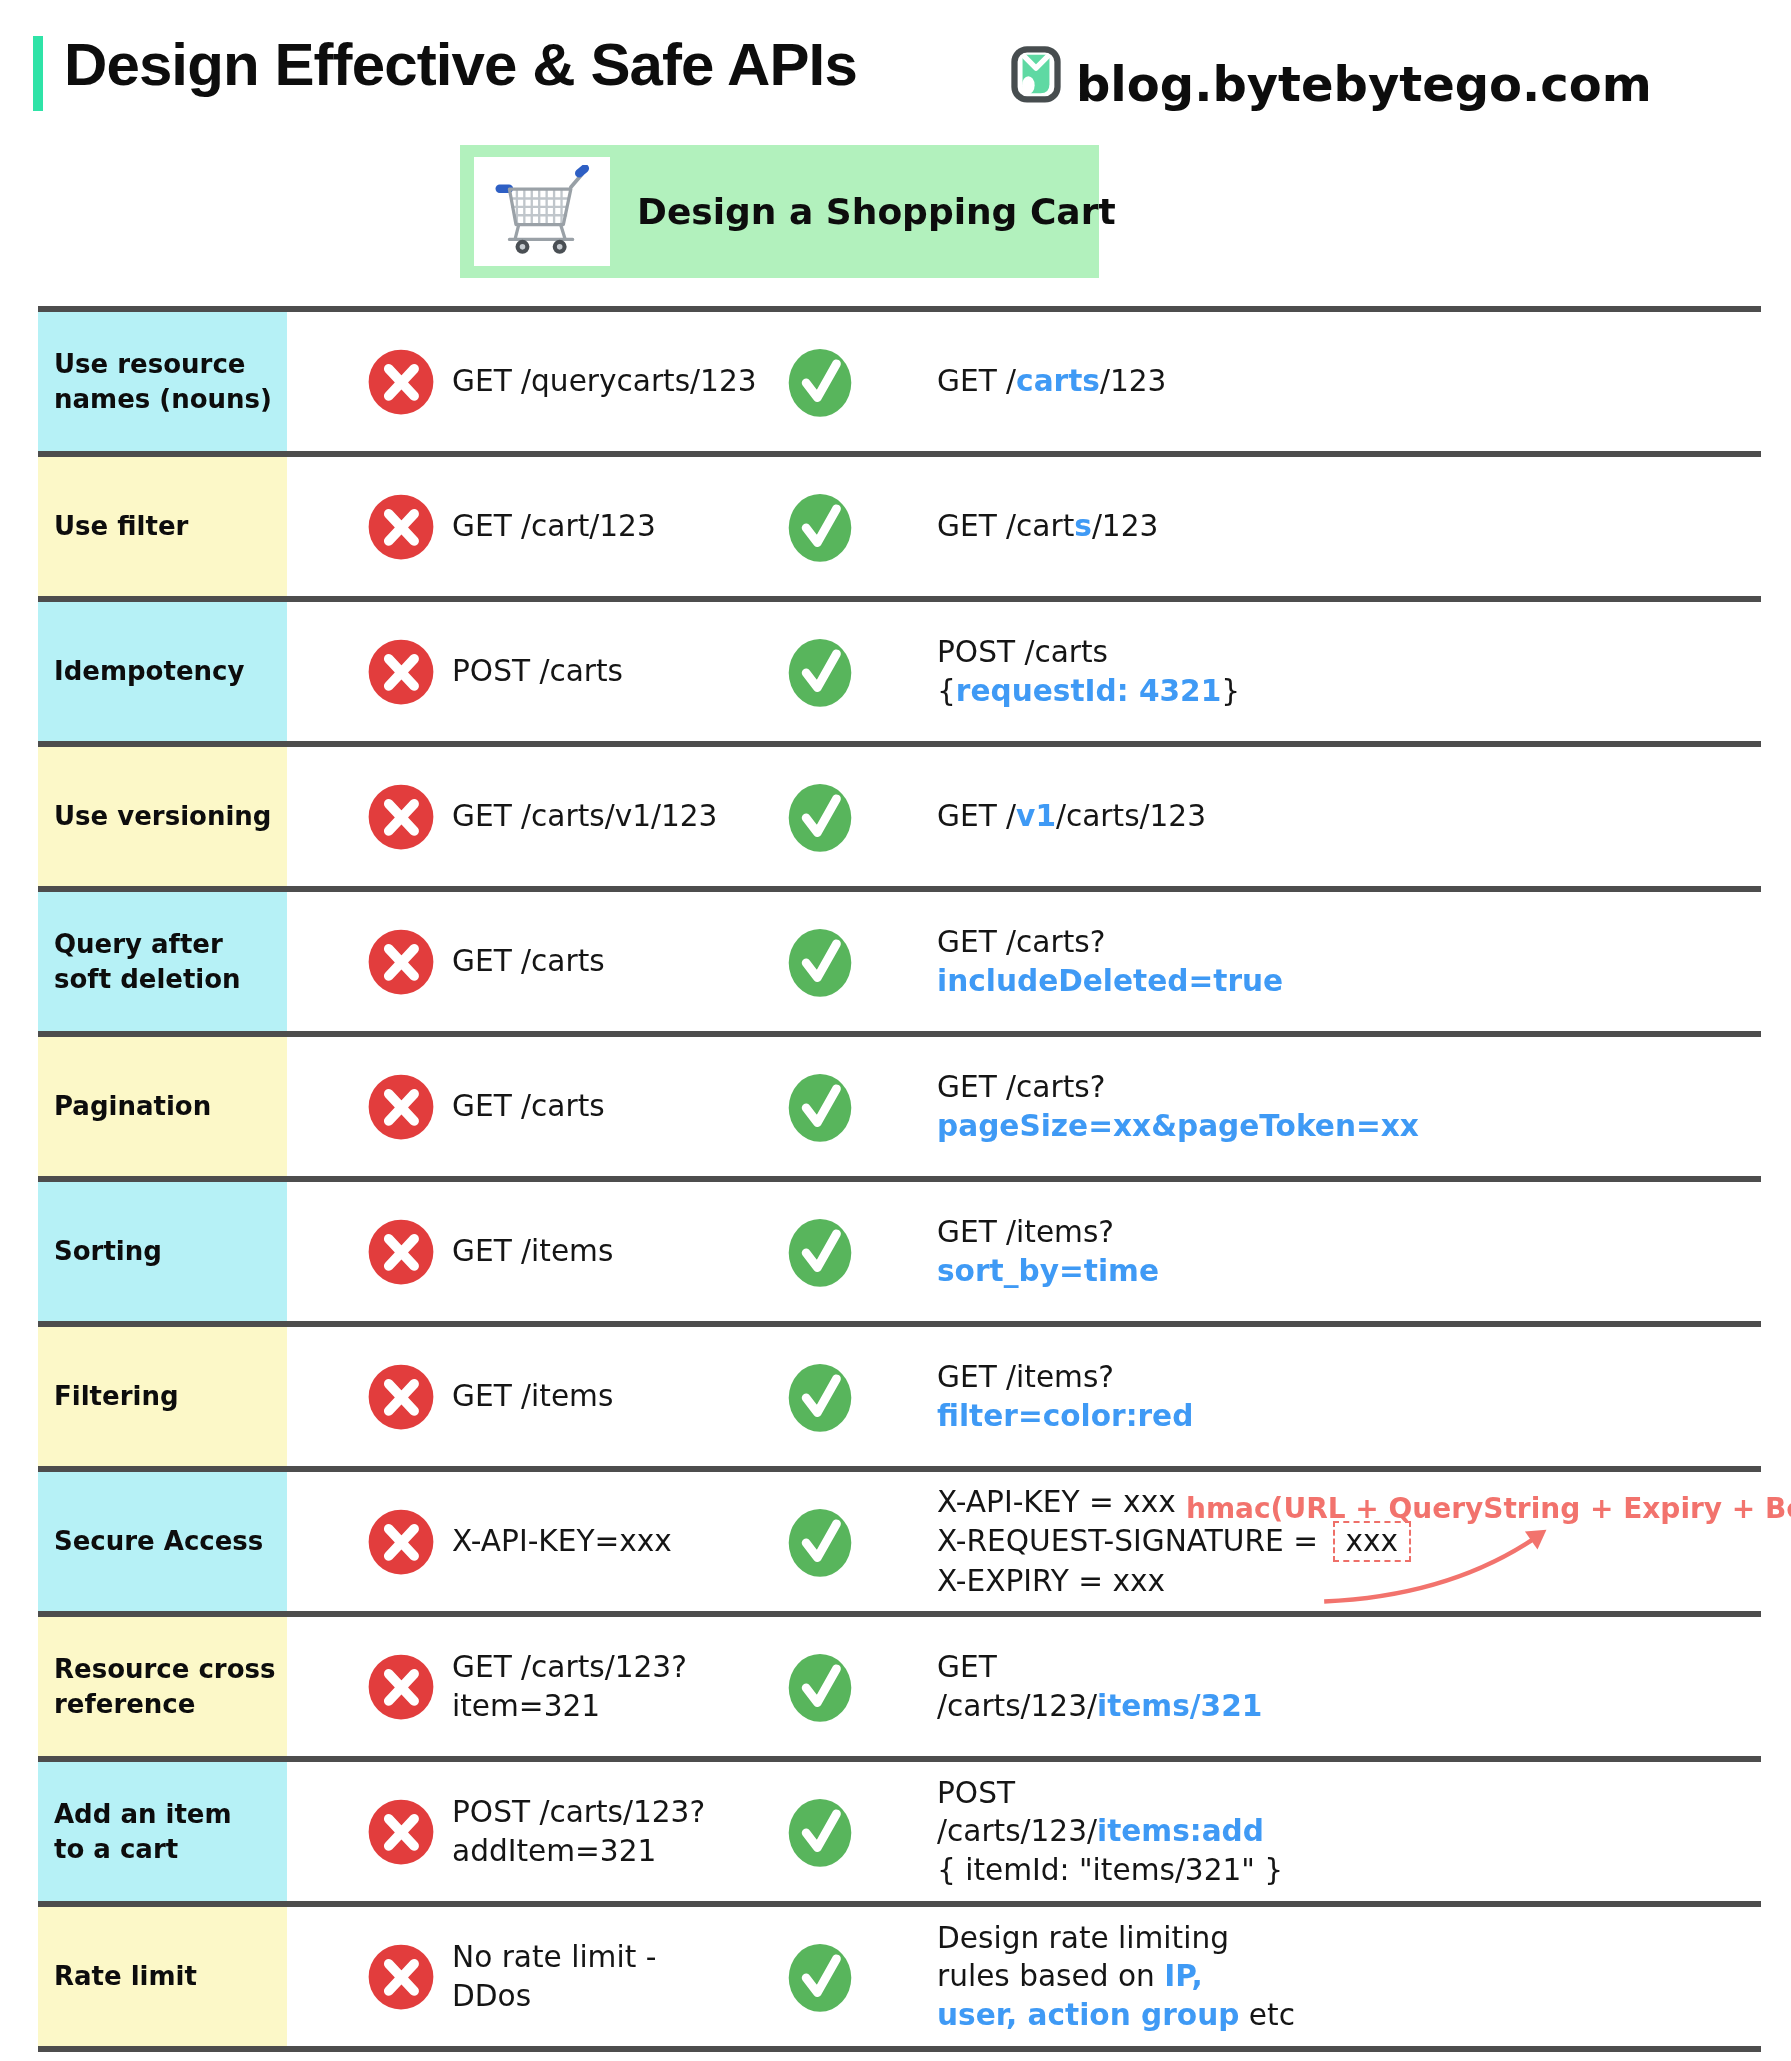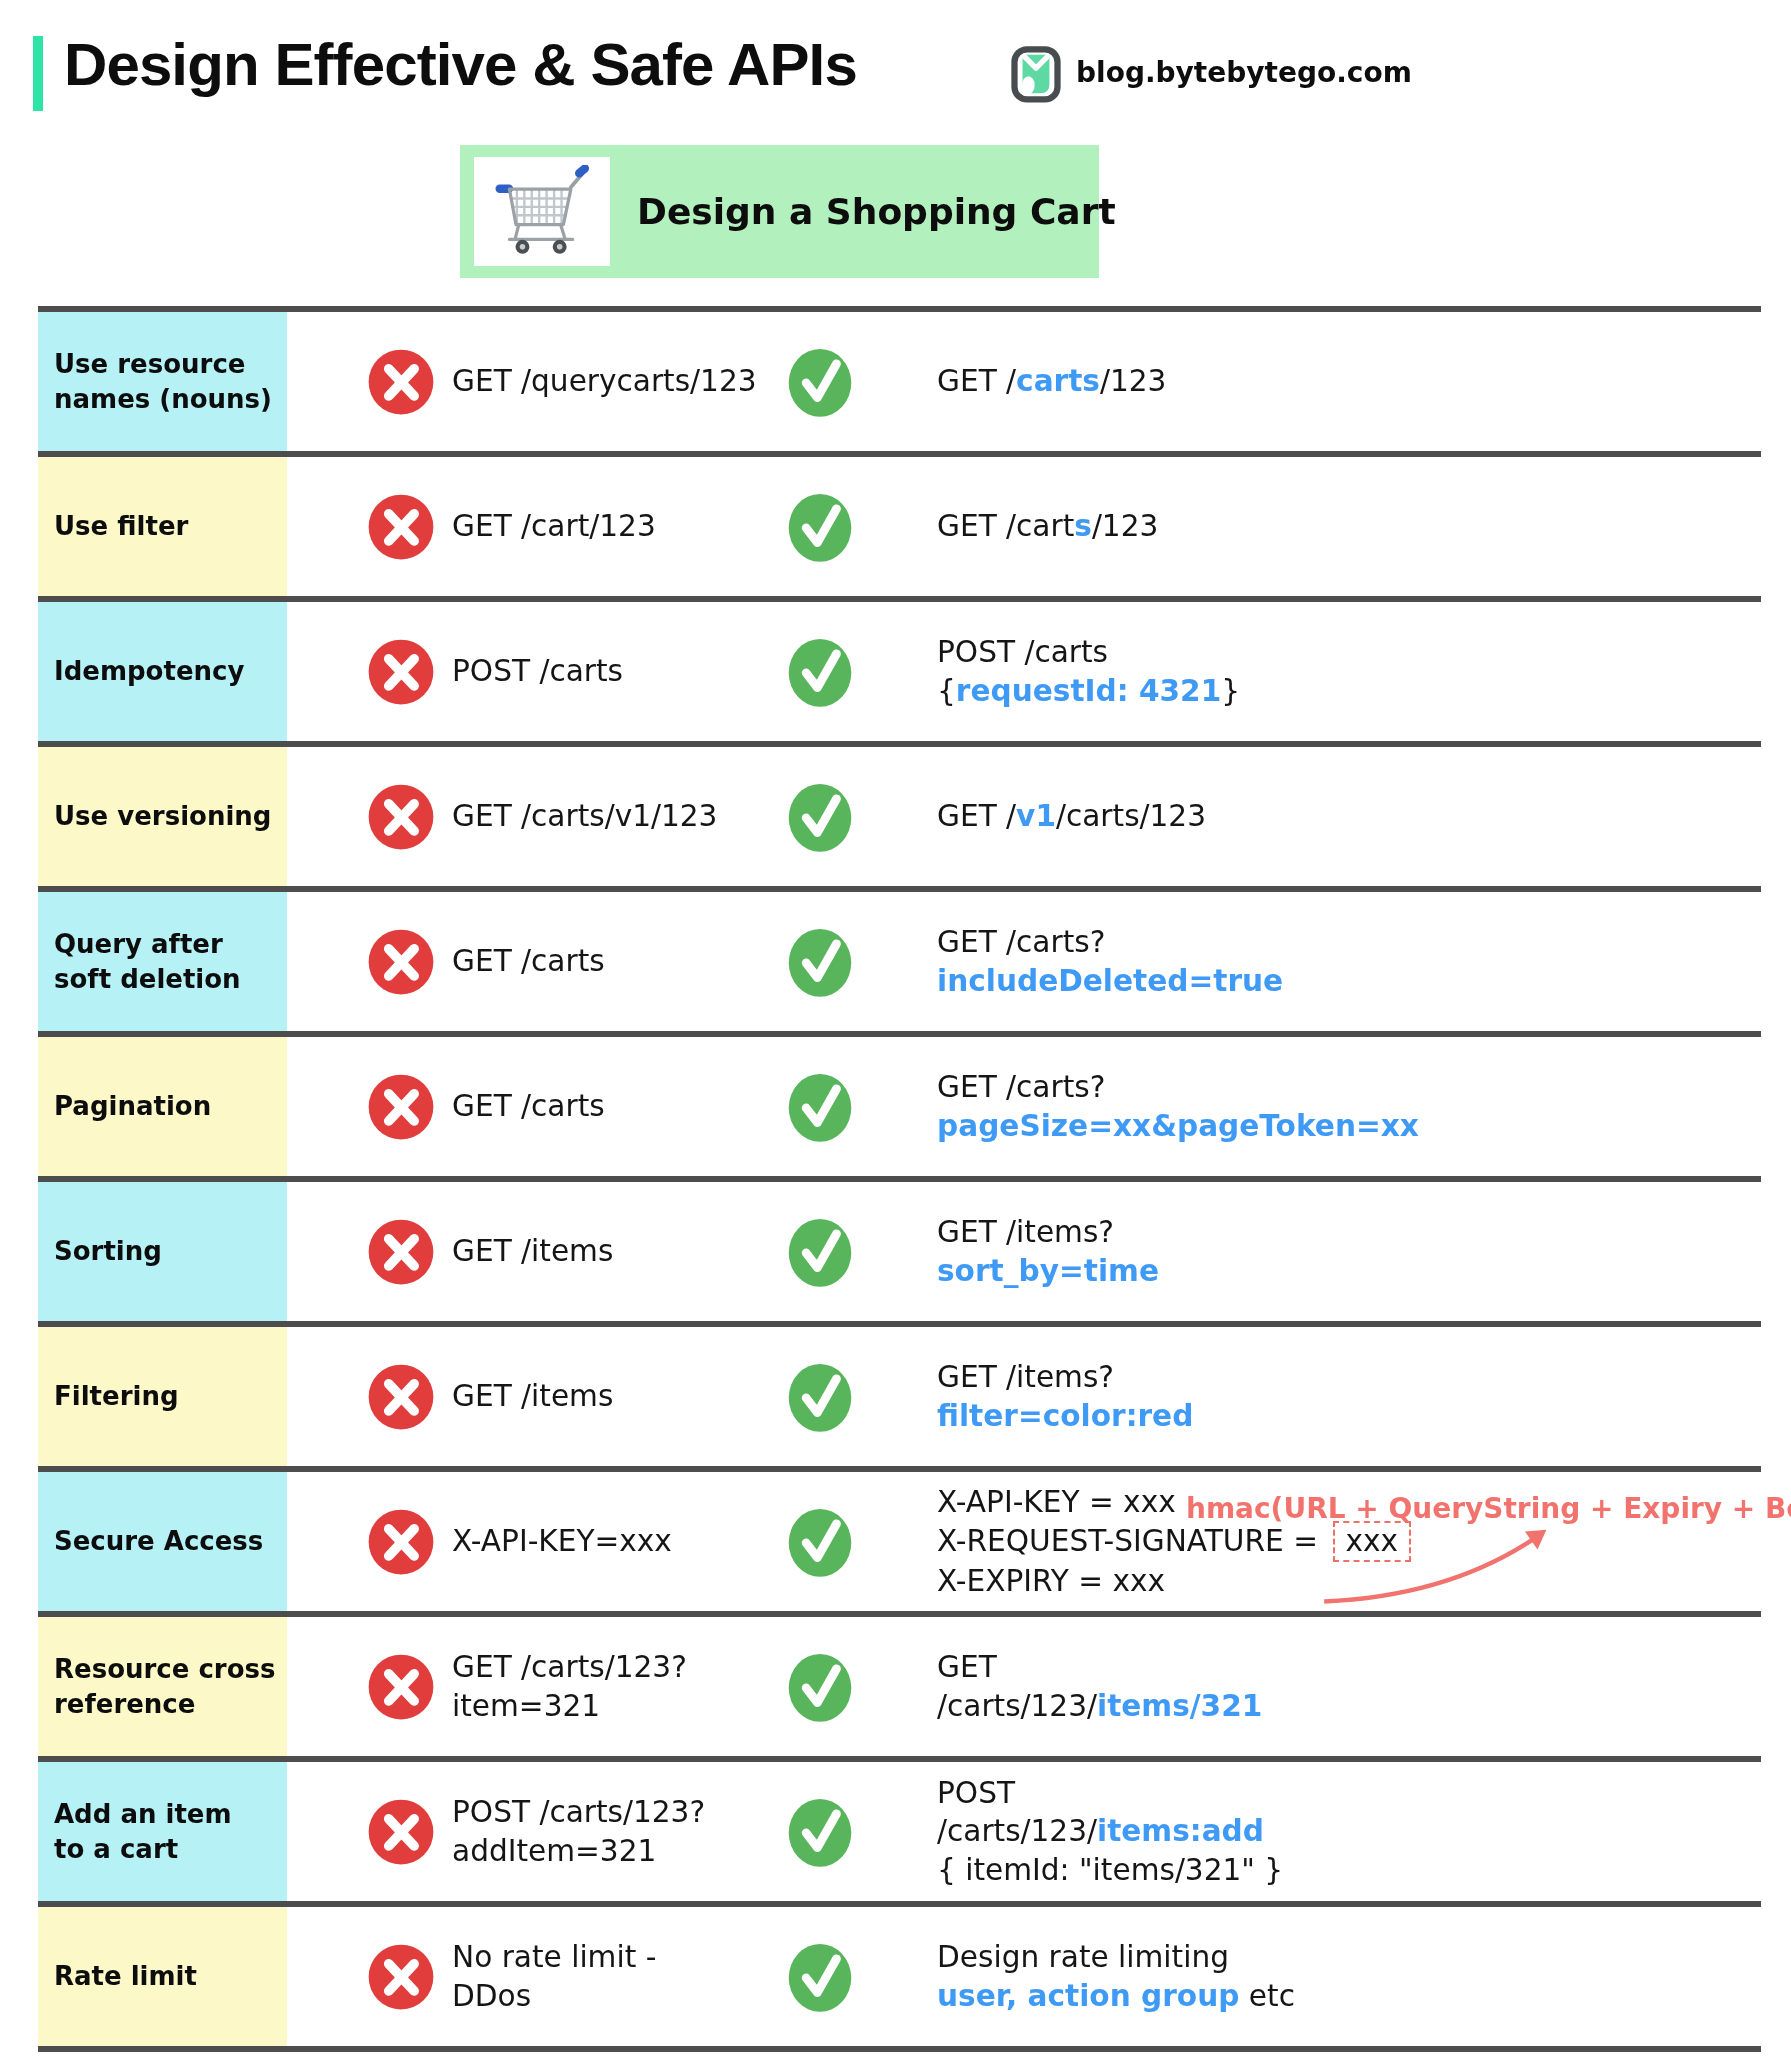--- a/index.html
+++ b/index.html
@@ -14,21 +14,21 @@
     font-family:"DejaVu Sans",sans-serif;color:var(--ink);overflow:hidden;
   }
   
   .accent-bar{position:absolute;left:33px;top:36px;width:9.9px;height:75px;background:var(--accent);}
   .page-title{
     position:absolute;left:64px;top:30px;
     font-family:"Liberation Sans",sans-serif;font-weight:700;font-size:60px;
     letter-spacing:-0.9px;color:#0d0d0d;white-space:nowrap;
   }
   .logo{position:absolute;left:1010px;top:43px;width:52px;height:63px;}
-  .site-label{position:absolute;left:1076px;top:56px;font-size:28px;font-weight:600;color:#0d0d0d;white-space:nowrap;}
+  .site-label{position:absolute;left:1076px;top:56px;font-size:48px;font-weight:600;color:#0d0d0d;white-space:nowrap;}
   
   .banner{position:absolute;left:460px;top:145px;width:639px;height:133px;background:var(--banner-green);}
   .cart-box{position:absolute;left:14.3px;top:11.6px;width:136px;height:109px;background:#ffffff;display:flex;align-items:center;justify-content:center;}
   .cart-box svg{width:106px;height:93px;}
   .banner-label{position:absolute;left:177px;top:0;height:100%;display:flex;align-items:center;font-size:36px;font-weight:600;color:#0d0d0d;white-space:nowrap;}
   
   .rules-table{position:absolute;left:38px;top:306px;width:1723px;border-bottom:6.3px solid var(--separator);}
   .row{position:relative;height:139px;border-top:6.3px solid var(--separator);background:#fff;}
   .label-cell{
     position:absolute;left:0;top:0;height:100%;width:249px;box-sizing:border-box;
@@ -354,17 +354,18 @@
         <div class="line"><span>DDos</span></div>
       </div>
       <div class="icon check">
         <svg viewBox="0 0 80 84">
           <ellipse cx="40" cy="43" rx="36" ry="39" fill="var(--check-green)"></ellipse>
           <path d="M24 43 L37 60 L59 21" stroke="#ffffff" stroke-width="10" stroke-linecap="round" stroke-linejoin="round" fill="none"></path>
         </svg>
       </div>
       <div class="example good">
         <div class="line"><span>Design rate limiting</span></div>
+        <div class="line"><span>rules based on </span><span class="blue">IP,</span></div>
         <div class="line"><span class="blue">user, action group</span><span> etc</span></div>
       </div>
     </div>
   </div>
 
 
 </body></html>

